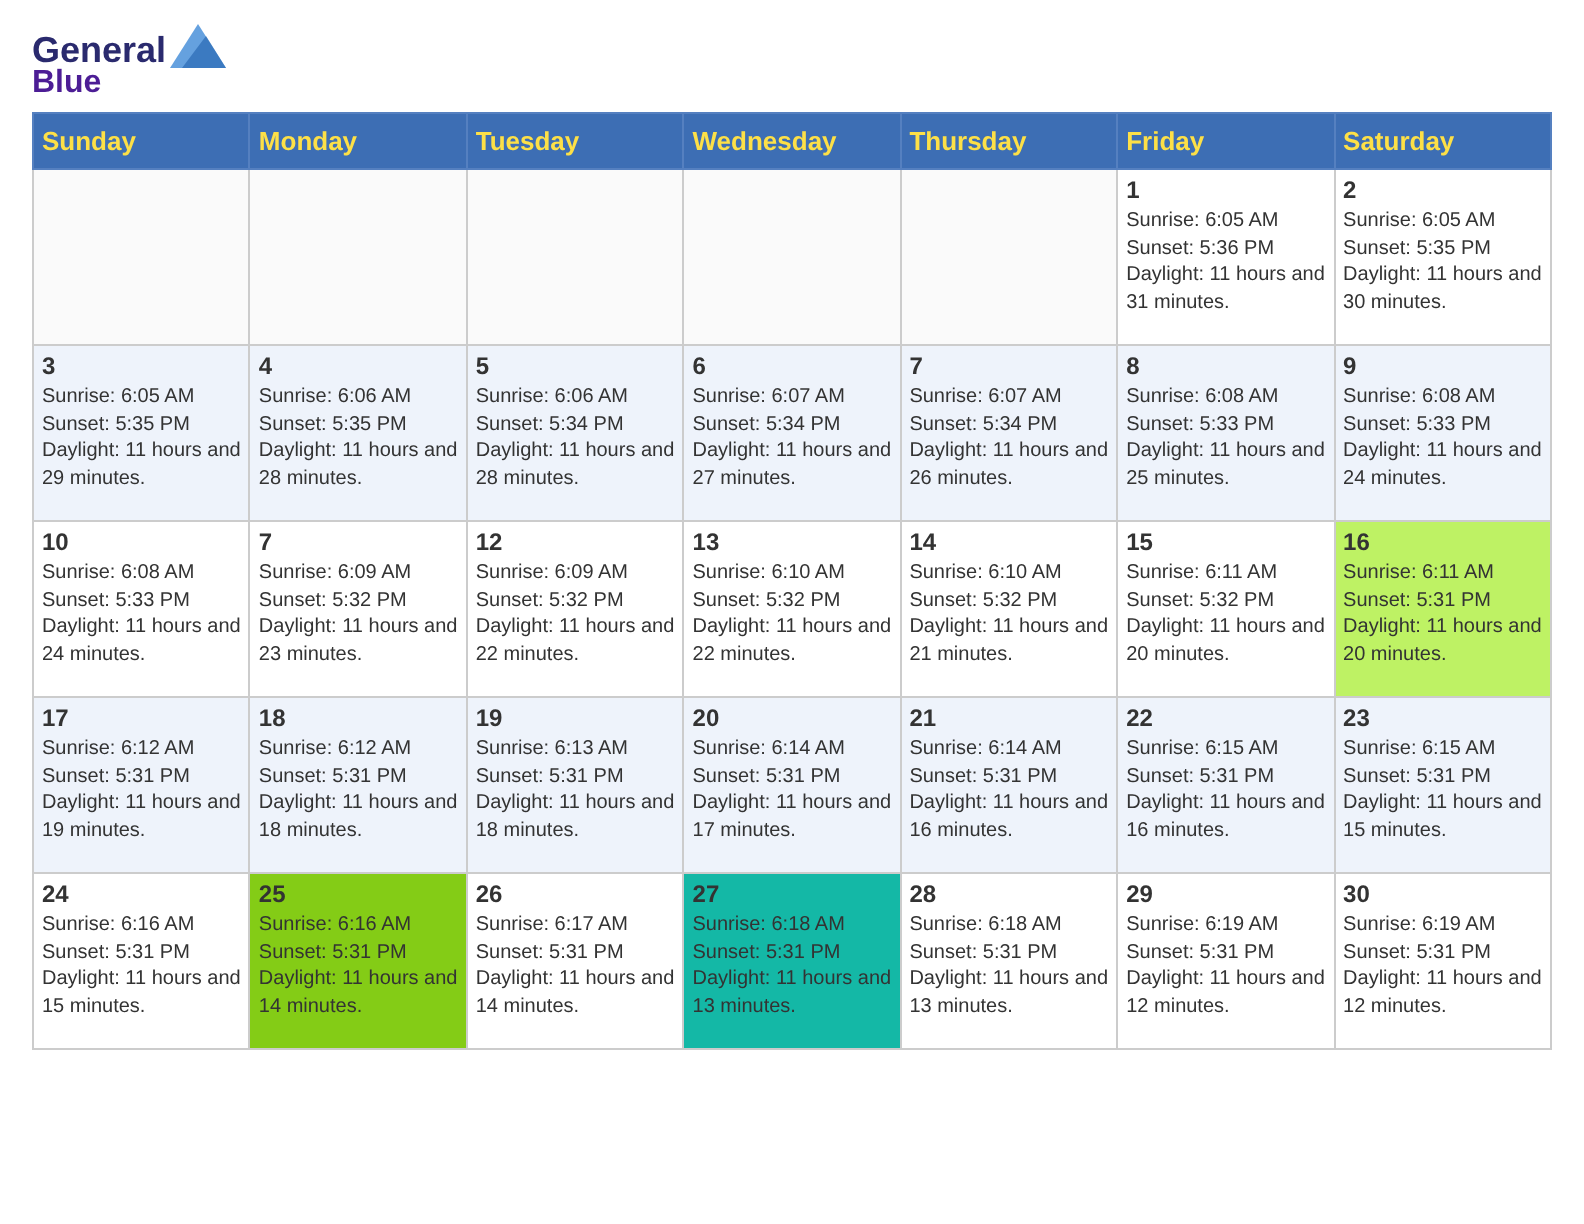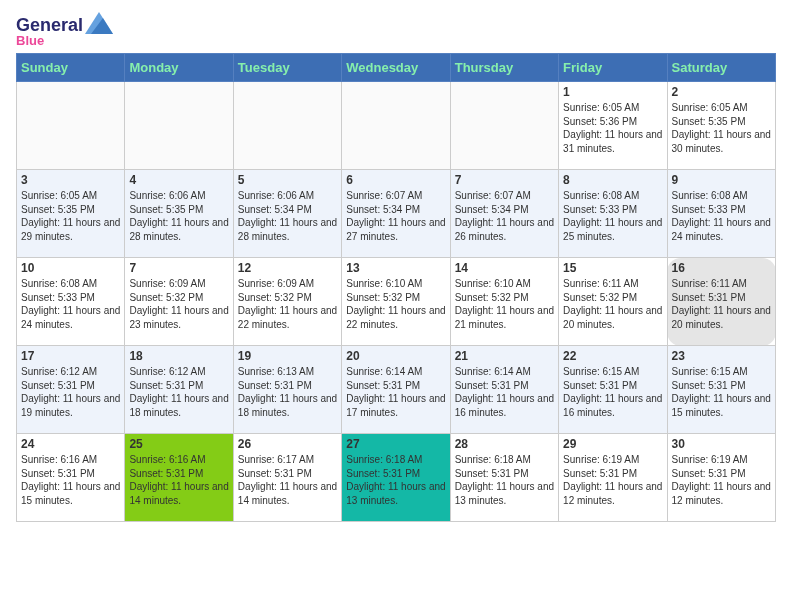--- a/index.html
+++ b/index.html
@@ -53,21 +53,21 @@
       color: #555;
       margin-top: 2px;
     }
     .calendar {
       width: 100%;
       border-collapse: collapse;
       border: 1px solid #ccc;
     }
     .calendar th {
       background: #3d6eb4;
-      color: #86efac;
+      color: #fde047;
       font-size: 13px;
       font-weight: bold;
       padding: 6px 4px;
       text-align: left;
       border: 1px solid #5580c0;
     }
     .calendar td {
       vertical-align: top;
       border: 1px solid #ccc;
       padding: 3px 4px;
@@ -108,21 +108,21 @@
   <div class="header">
     <div class="logo">
       <div>
         <div style="display:flex;align-items:center;">
           <span class="logo-text">General</span>
           <svg class="logo-icon" viewBox="0 0 28 22" xmlns="http://www.w3.org/2000/svg">
             <polygon points="0,22 14,0 28,22" fill="#4a90d9" opacity="0.85"></polygon>
             <polygon points="6,22 18,6 28,22" fill="#2a6ab4" opacity="0.7"></polygon>
           </svg>
         </div>
-        <div class="logo-text" style="color:#ec4899;font-size:13px;margin-top:-2px;">Blue</div>
+        <div class="logo-text" style="color:#4c1d95;font-size:16px;margin-top:-2px;">Blue</div>
       </div>
     </div>
     <div class="title-block">
       <div class="month-title"></div>
       <div class="location-title"></div>
     </div>
   </div>
 
   <table class="calendar">
     <thead>
@@ -200,21 +200,21 @@
             <div class="day-info">Sunrise: 6:10 AM<br>Sunset: 5:32 PM<br>Daylight: 11 hours and 22 minutes.</div>
           </td>
           <td style="background: rgb(255, 255, 255);">
             <span class="day-num">14</span>
             <div class="day-info">Sunrise: 6:10 AM<br>Sunset: 5:32 PM<br>Daylight: 11 hours and 21 minutes.</div>
           </td>
           <td style="background: rgb(255, 255, 255);">
             <span class="day-num">15</span>
             <div class="day-info">Sunrise: 6:11 AM<br>Sunset: 5:32 PM<br>Daylight: 11 hours and 20 minutes.</div>
           </td>
-          <td style="background: #e5e5e5; border-radius: 14px;">
+          <td style="background: #bef264;">
             <span class="day-num">16</span>
             <div class="day-info">Sunrise: 6:11 AM<br>Sunset: 5:31 PM<br>Daylight: 11 hours and 20 minutes.</div>
           </td>
         </tr>
         <tr>
           <td style="background: rgb(238, 243, 251);">
             <span class="day-num">17</span>
             <div class="day-info">Sunrise: 6:12 AM<br>Sunset: 5:31 PM<br>Daylight: 11 hours and 19 minutes.</div>
           </td>
           <td style="background: rgb(238, 243, 251);">

